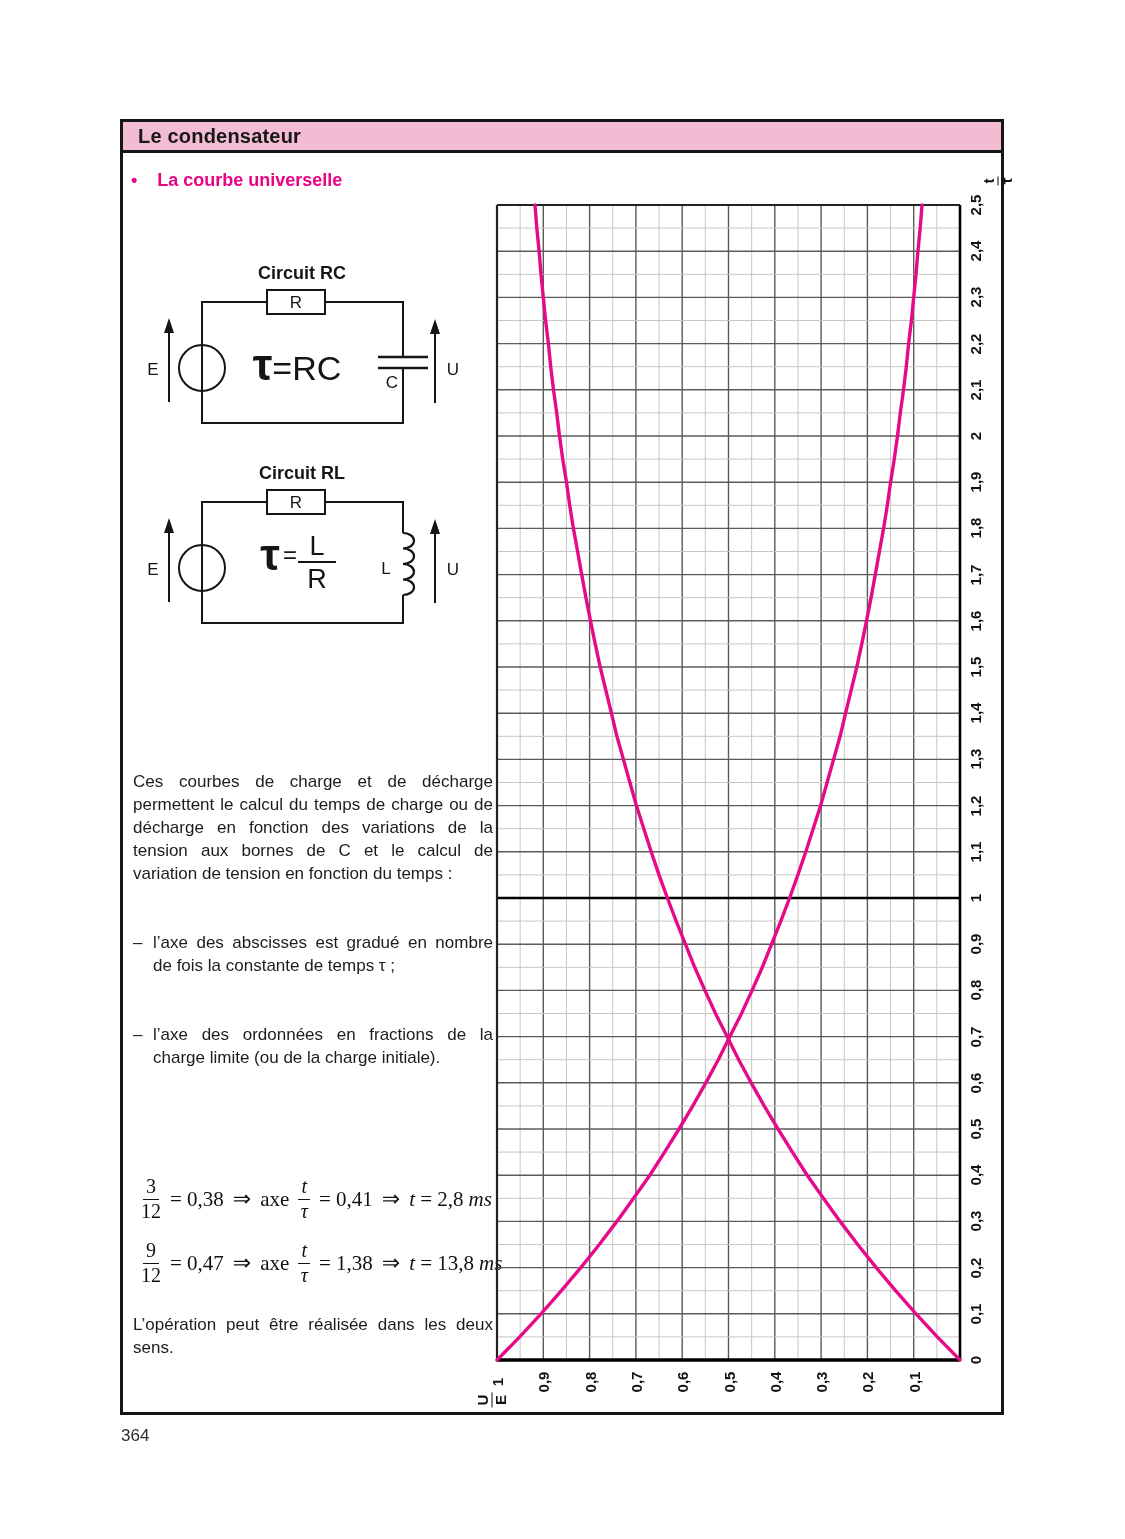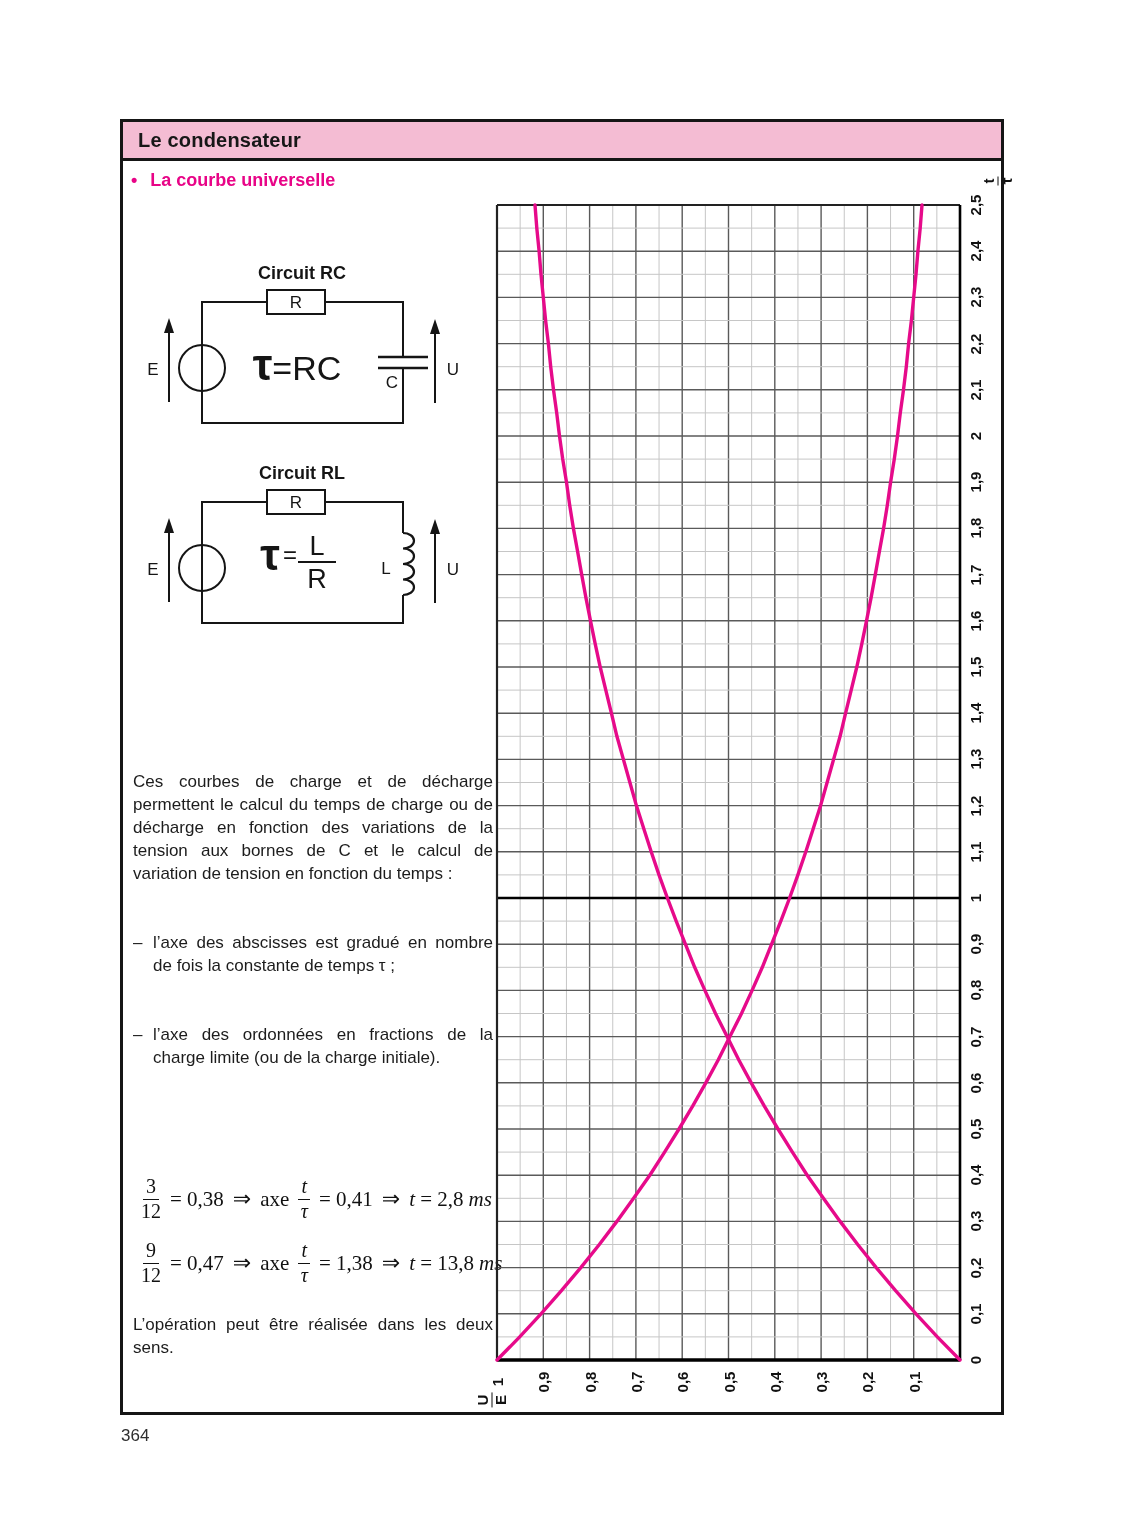--- a/index.html
+++ b/index.html
@@ -2,27 +2,27 @@
 <html><head>
 <meta charset="utf-8">
 <style>
   html,body{margin:0;padding:0;background:#ffffff;}
   .page{position:relative;width:1125px;height:1539px;background:#fff;
         font-family:"Liberation Sans",sans-serif;color:#1c1c1c;overflow:hidden;}
 
   .content-box{position:absolute;left:120px;top:119px;width:884px;height:1296px;
         border:3px solid #151515;box-sizing:border-box;}
 
-  .header-bar{position:absolute;left:120px;top:119px;width:884px;height:42px;
+  .header-bar{position:absolute;left:120px;top:119px;width:884px;height:34px;
         background:#f4bcd3;border:3px solid #151515;box-sizing:border-box;
         display:flex;align-items:center;padding-left:15px;}
   .header-bar span{font-size:20px;font-weight:bold;color:#171717;letter-spacing:.2px;}
 
   .sec-title{position:absolute;font-weight:bold;color:#e80487;white-space:nowrap;}
-  .sec-title .ttl-text{margin-left:13px;}
+  .sec-title .ttl-text{margin-left:20px;}
   .t1{left:131px;top:170px;font-size:18px;}
   .t2{left:127px;top:718px;font-size:17.5px;letter-spacing:-0.4px;}
 
   .body-text{position:absolute;left:133px;width:360px;font-size:17px;line-height:23px;
         text-align:justify;color:#1c1c1c;margin-top:10px;}
   .bullet-row{display:flex;}
   .bullet-row .dash{width:20px;flex:none;}
   .bullet-row .btxt{flex:1;text-align:justify;}
 
   .equation{position:absolute;display:flex;align-items:center;gap:9px;

